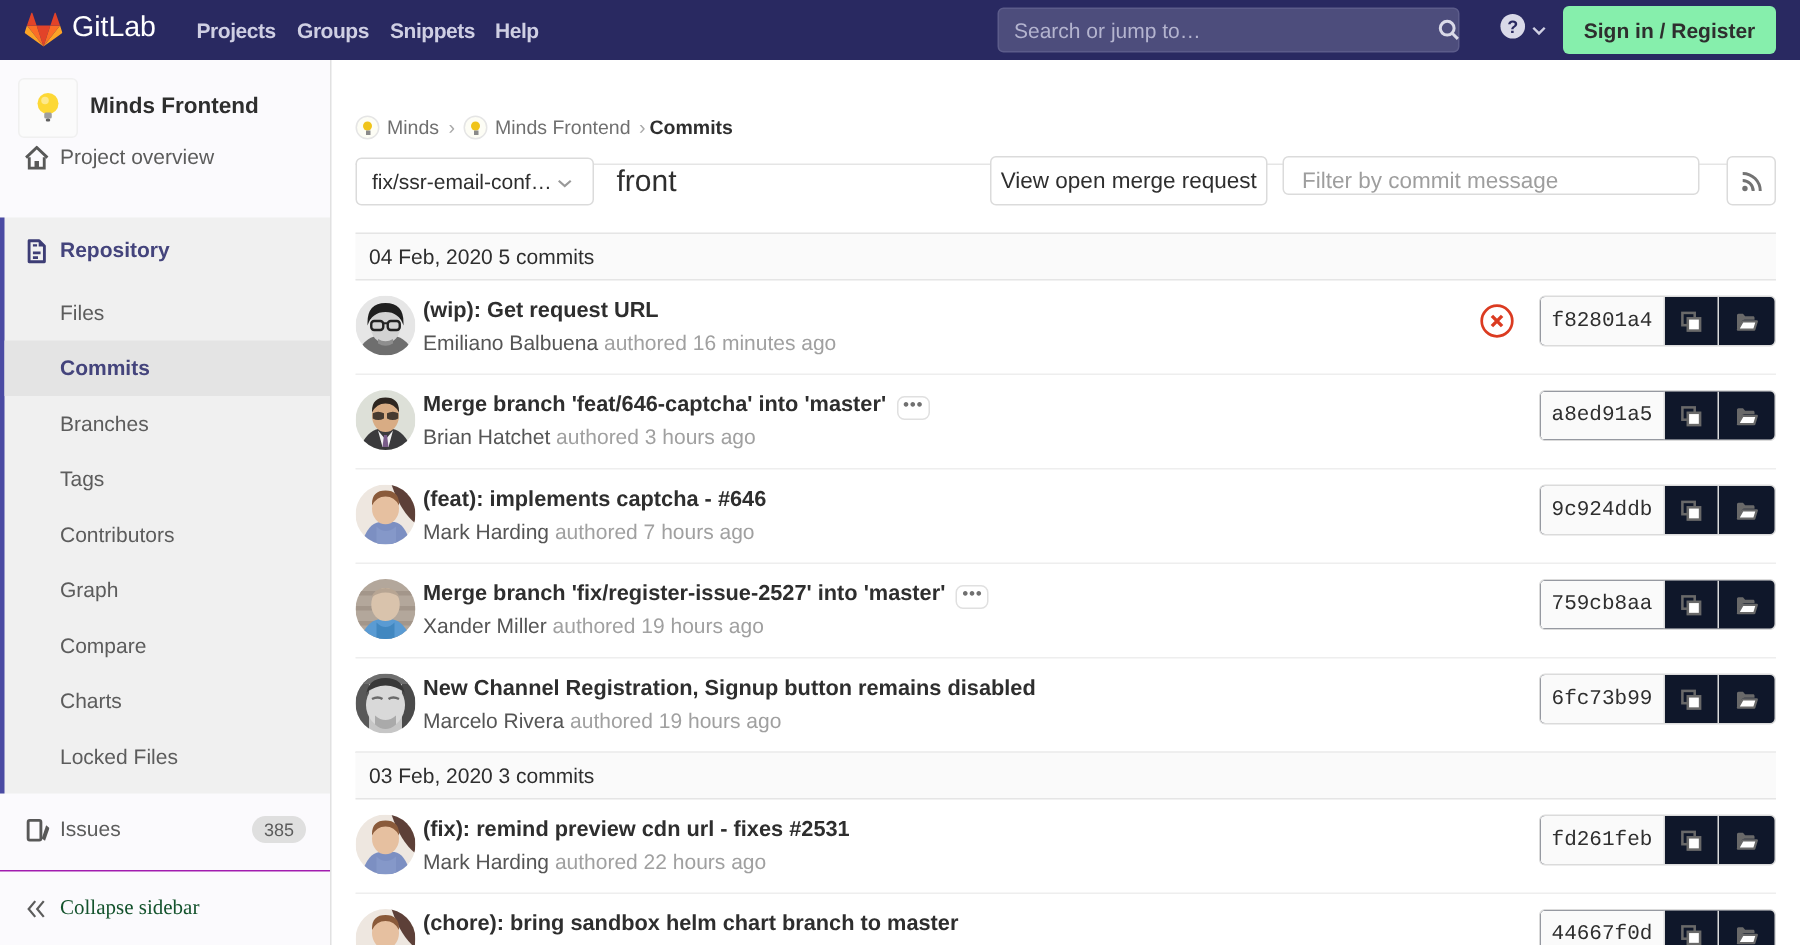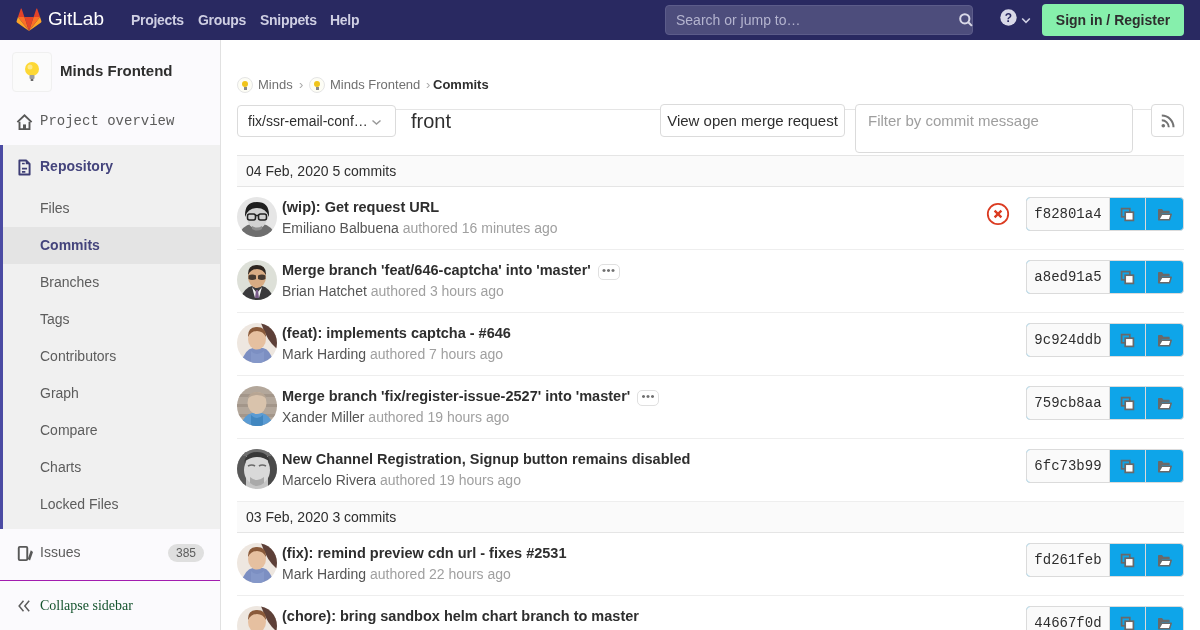--- a/index.html
+++ b/index.html
@@ -44,39 +44,39 @@
 .bc-av { position:absolute; top:17px; width:16px; height:16px; border-radius:50%; border:1px solid #e5e5e5; background:#fdfdf5; }
 .bc-av i { position:absolute; left:4px; top:3px; width:6px; height:6px; border-radius:50%; background:#f0c419; }
 .bc-av b { position:absolute; left:6px; top:9px; width:3px; height:3px; background:#8a8a8a; }
 .bc-sep { position:absolute; top:17px; color:#a9a9a9; }
 .bc-cur { font-weight:bold; color:#2e2e2e; }
 .branch-dd { position:absolute; top:65px; left:16px; width:159px; height:32px; border:1px solid #dbdbdb; border-radius:4px;
   background:#fff; font-size:14px; color:#2e2e2e; line-height:30px; padding-left:10px; }
 .front-label { position:absolute; top:65px; left:190px; height:32px; line-height:32px; font-size:20px; color:#2e2e2e; }
 .vomr { position:absolute; top:64px; left:439px; width:185px; height:33px; border:1px solid #dbdbdb; border-radius:4px;
   background:#fff; font-size:15px; color:#2e2e2e; text-align:center; line-height:31px; }
-.filter { position:absolute; top:64px; left:634px; width:278px; height:49px; border:1px solid #dbdbdb; border-radius:4px;
+.filter { position:absolute; top:64px; left:634px; width:278px; height:26px; border:1px solid #dbdbdb; border-radius:4px;
   background:#fff; font-size:15px; color:#9e9e9e; line-height:31px; padding-left:12px; }
 .rss { position:absolute; top:64px; left:930px; width:33px; height:33px; border:1px solid #dbdbdb; border-radius:4px; background:#fff; }
 .rss svg { position:absolute; left:8px; top:8px; }
 
 .commits { position:absolute; top:115px; left:16px; width:947px; }
 .date-row { height:32px; background:#fafafa; border-top:1px solid #e5e5e5; border-bottom:1px solid #e5e5e5;
   font-size:14px; color:#2e2e2e; line-height:31px; padding-left:9px; }
 .d2 { margin-top:-1px; }
 .commit { position:relative; height:63px; border-bottom:1px solid #eee; }
 .commit:last-child { border-bottom:none; }
 .c-av { position:absolute; left:0; top:10px; width:40px; height:40px; border-radius:50%; overflow:hidden; }
 .c-title { position:absolute; left:45px; top:12px; font-size:14.5px; font-weight:bold; color:#2e2e2e; white-space:nowrap; }
 .c-author { position:absolute; left:45px; top:33px; font-size:14px; color:#a0a0a0; white-space:nowrap; }
 .c-author b { color:#555; font-weight:normal; }
 .ellip { display:inline-block; vertical-align:1px; margin-left:7px; width:22px; height:16px; border:1px solid #e0e0e0; border-radius:5px;
   font-weight:normal; color:#707070; text-align:center; line-height:11px; font-size:11.5px; letter-spacing:0.5px; }
 .sha-group { position:absolute; right:0; top:10px; width:158px; height:34px; border:1px solid #dbdbdb; border-radius:4px;
-  background:#0ea5e9; display:flex; overflow:hidden; }
+  background:#0f172a; display:flex; overflow:hidden; }
 .sha { width:84px; background:#fafafa; border-right:1px solid #dbdbdb; font-family:"Liberation Mono",monospace;
   font-size:14px; color:#2e2e2e; text-align:center; line-height:32px; }
 .g-btn { width:37px; display:flex; align-items:center; justify-content:center; }
 .g-btn.mid { border-right:1px solid #dbdbdb; }
 .status { position:absolute; right:174px; top:15px; width:24px; height:24px; }
 </style>
 </head>
 <body>
 
 <div class="navbar">
@@ -114,21 +114,21 @@
     <div class="ctx-avatar">
       <svg width="38" height="38" viewBox="0 0 38 38">
         <circle cx="19" cy="16" r="7" fill="#fdd835"></circle>
         <circle cx="17" cy="14" r="2.5" fill="#fde98c"></circle>
         <rect x="16.5" y="22" width="5" height="4" rx="1" fill="#9e9e9e"></rect>
         <rect x="17.5" y="26" width="3" height="2" rx="1" fill="#616161"></rect>
       </svg>
     </div>
     <div class="ctx-name">Minds Frontend</div>
   </div>
-  <div class="sb-item" style="top:62px;font-family:Liberation Mono, monospace;">
+  <div class="sb-item" style="top:45px;">
     <svg class="ico" width="17" height="17" viewBox="0 0 16 16">
         <path d="M1.3 7.6 8 1.3l6.7 6.3" fill="none" stroke="#585858" stroke-width="1.8"></path>
         <path d="M3.3 7.4v6.8h9.4V7.4" fill="none" stroke="#585858" stroke-width="1.8"></path>
         <path d="M6.6 9.8h2.8v4.4H6.6z" fill="#585858"></path>
       </svg>
     <span class="txt">Project overview</span>
   </div>
   <div class="sb-section">
     <div class="repo-head">
       <svg class="ico" width="17" height="17" viewBox="0 0 16 16">

